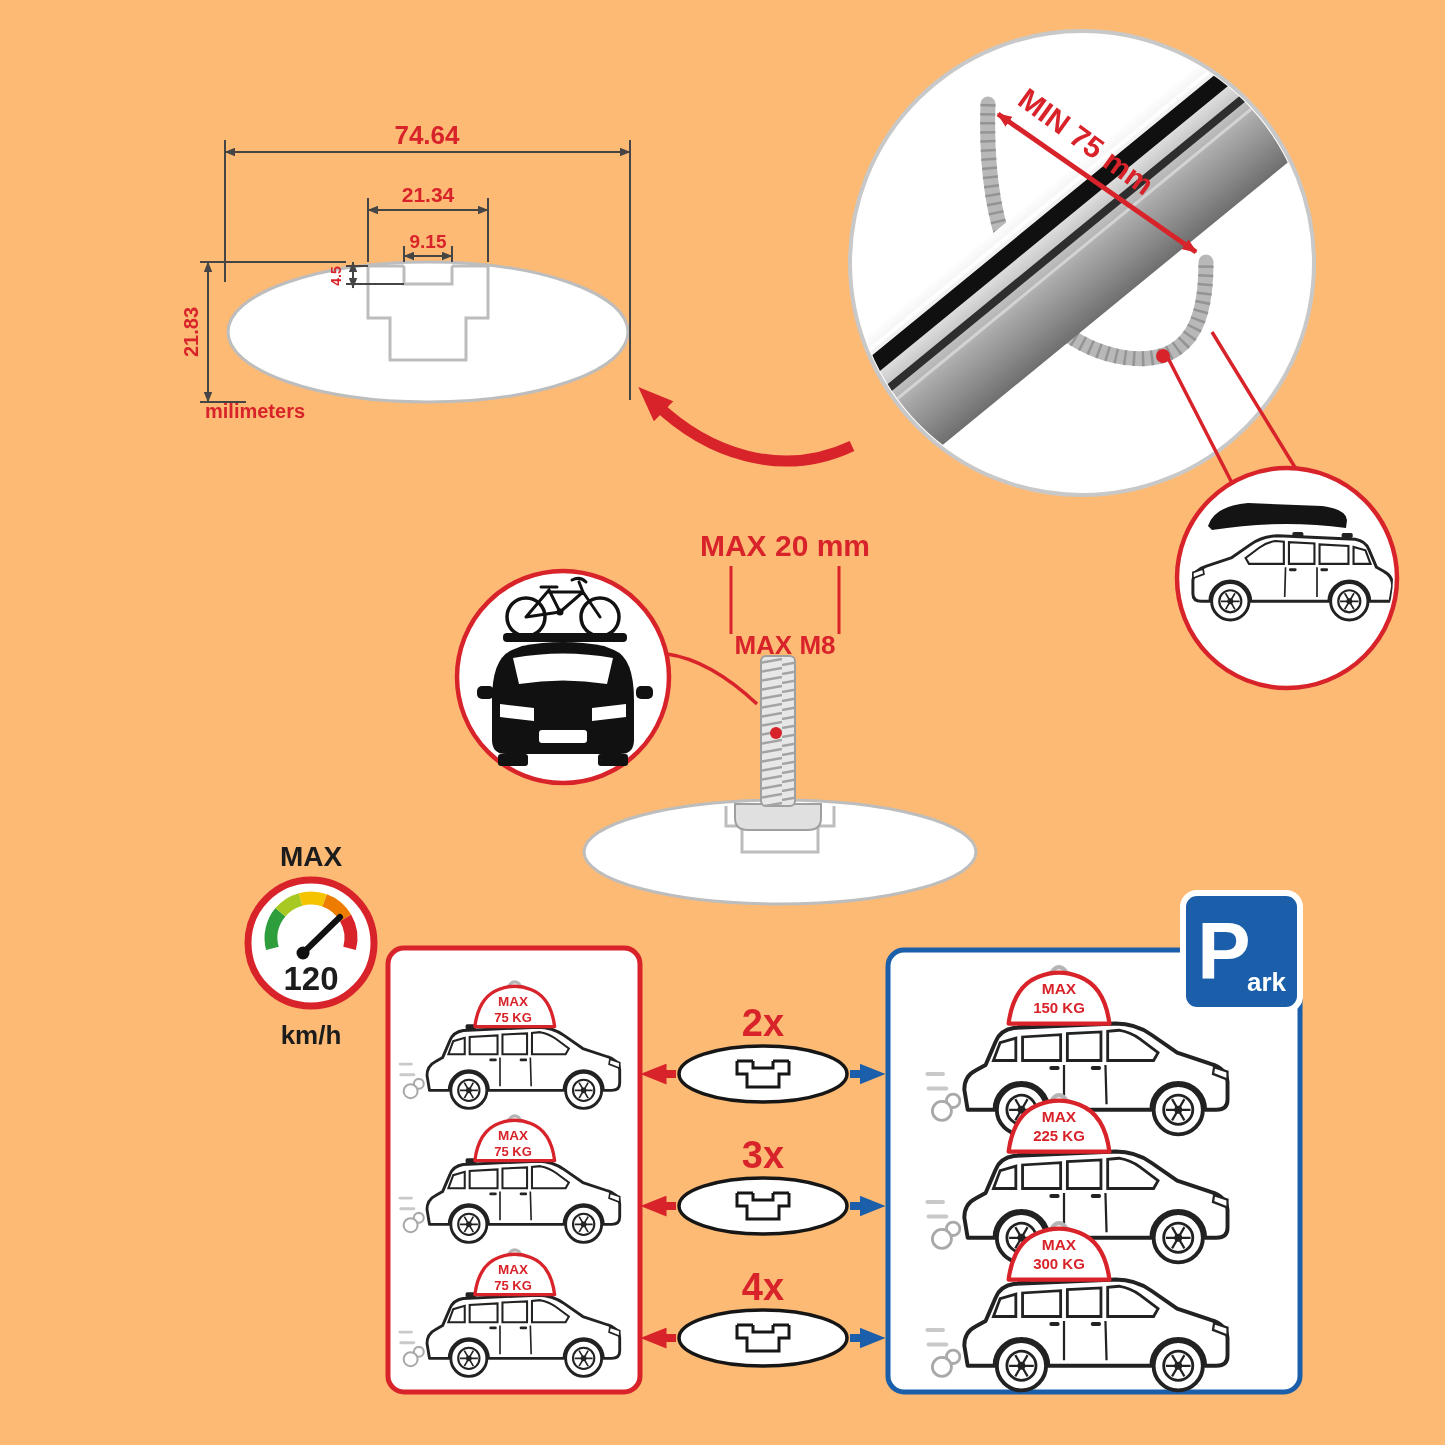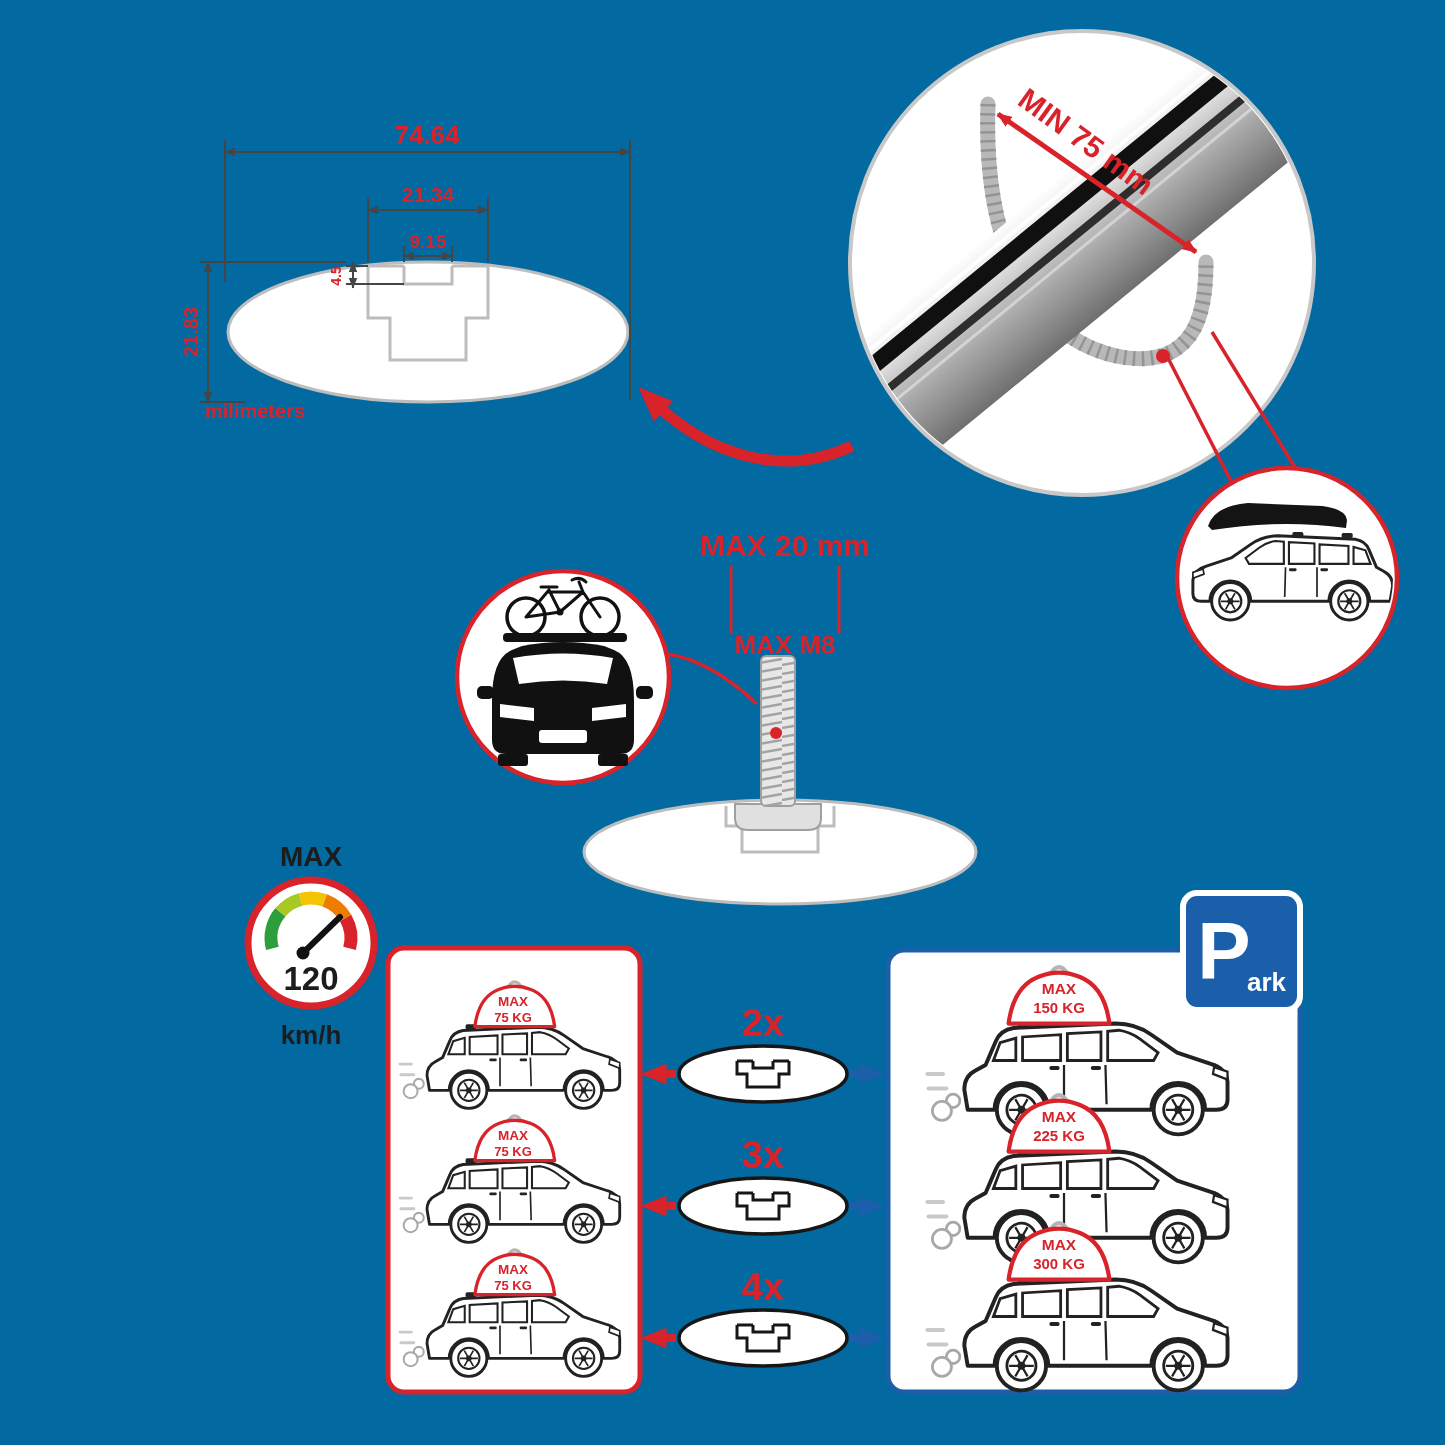--- a/index.html
+++ b/index.html
@@ -1,16 +1,16 @@
 <!DOCTYPE html>
 <html><head>
 <meta charset="utf-8">
 <style>
   html,body{margin:0;padding:0;background:#ffffff;}
-  .stage{position:relative;width:1445px;height:1445px;background:#0369a1;overflow:hidden;text-align:right;}
+  .stage{position:relative;width:1445px;height:1445px;background:#fdba74;overflow:hidden;text-align:right;}
   svg text{font-family:"Liberation Sans", sans-serif;}
   .mid{text-anchor:middle;}
   .b{font-weight:bold;}
   .red{fill:#d8232a;}
   .dark{fill:#1c1c1c;}
   .white{fill:#ffffff;}
   .dimline{stroke:#454545;stroke-width:2;fill:none;}
   .greyline{stroke:#bdbdbd;stroke-width:3;fill:none;}
   .greyshape{stroke:#bdbdbd;stroke-width:3;fill:#ffffff;}
 </style>

